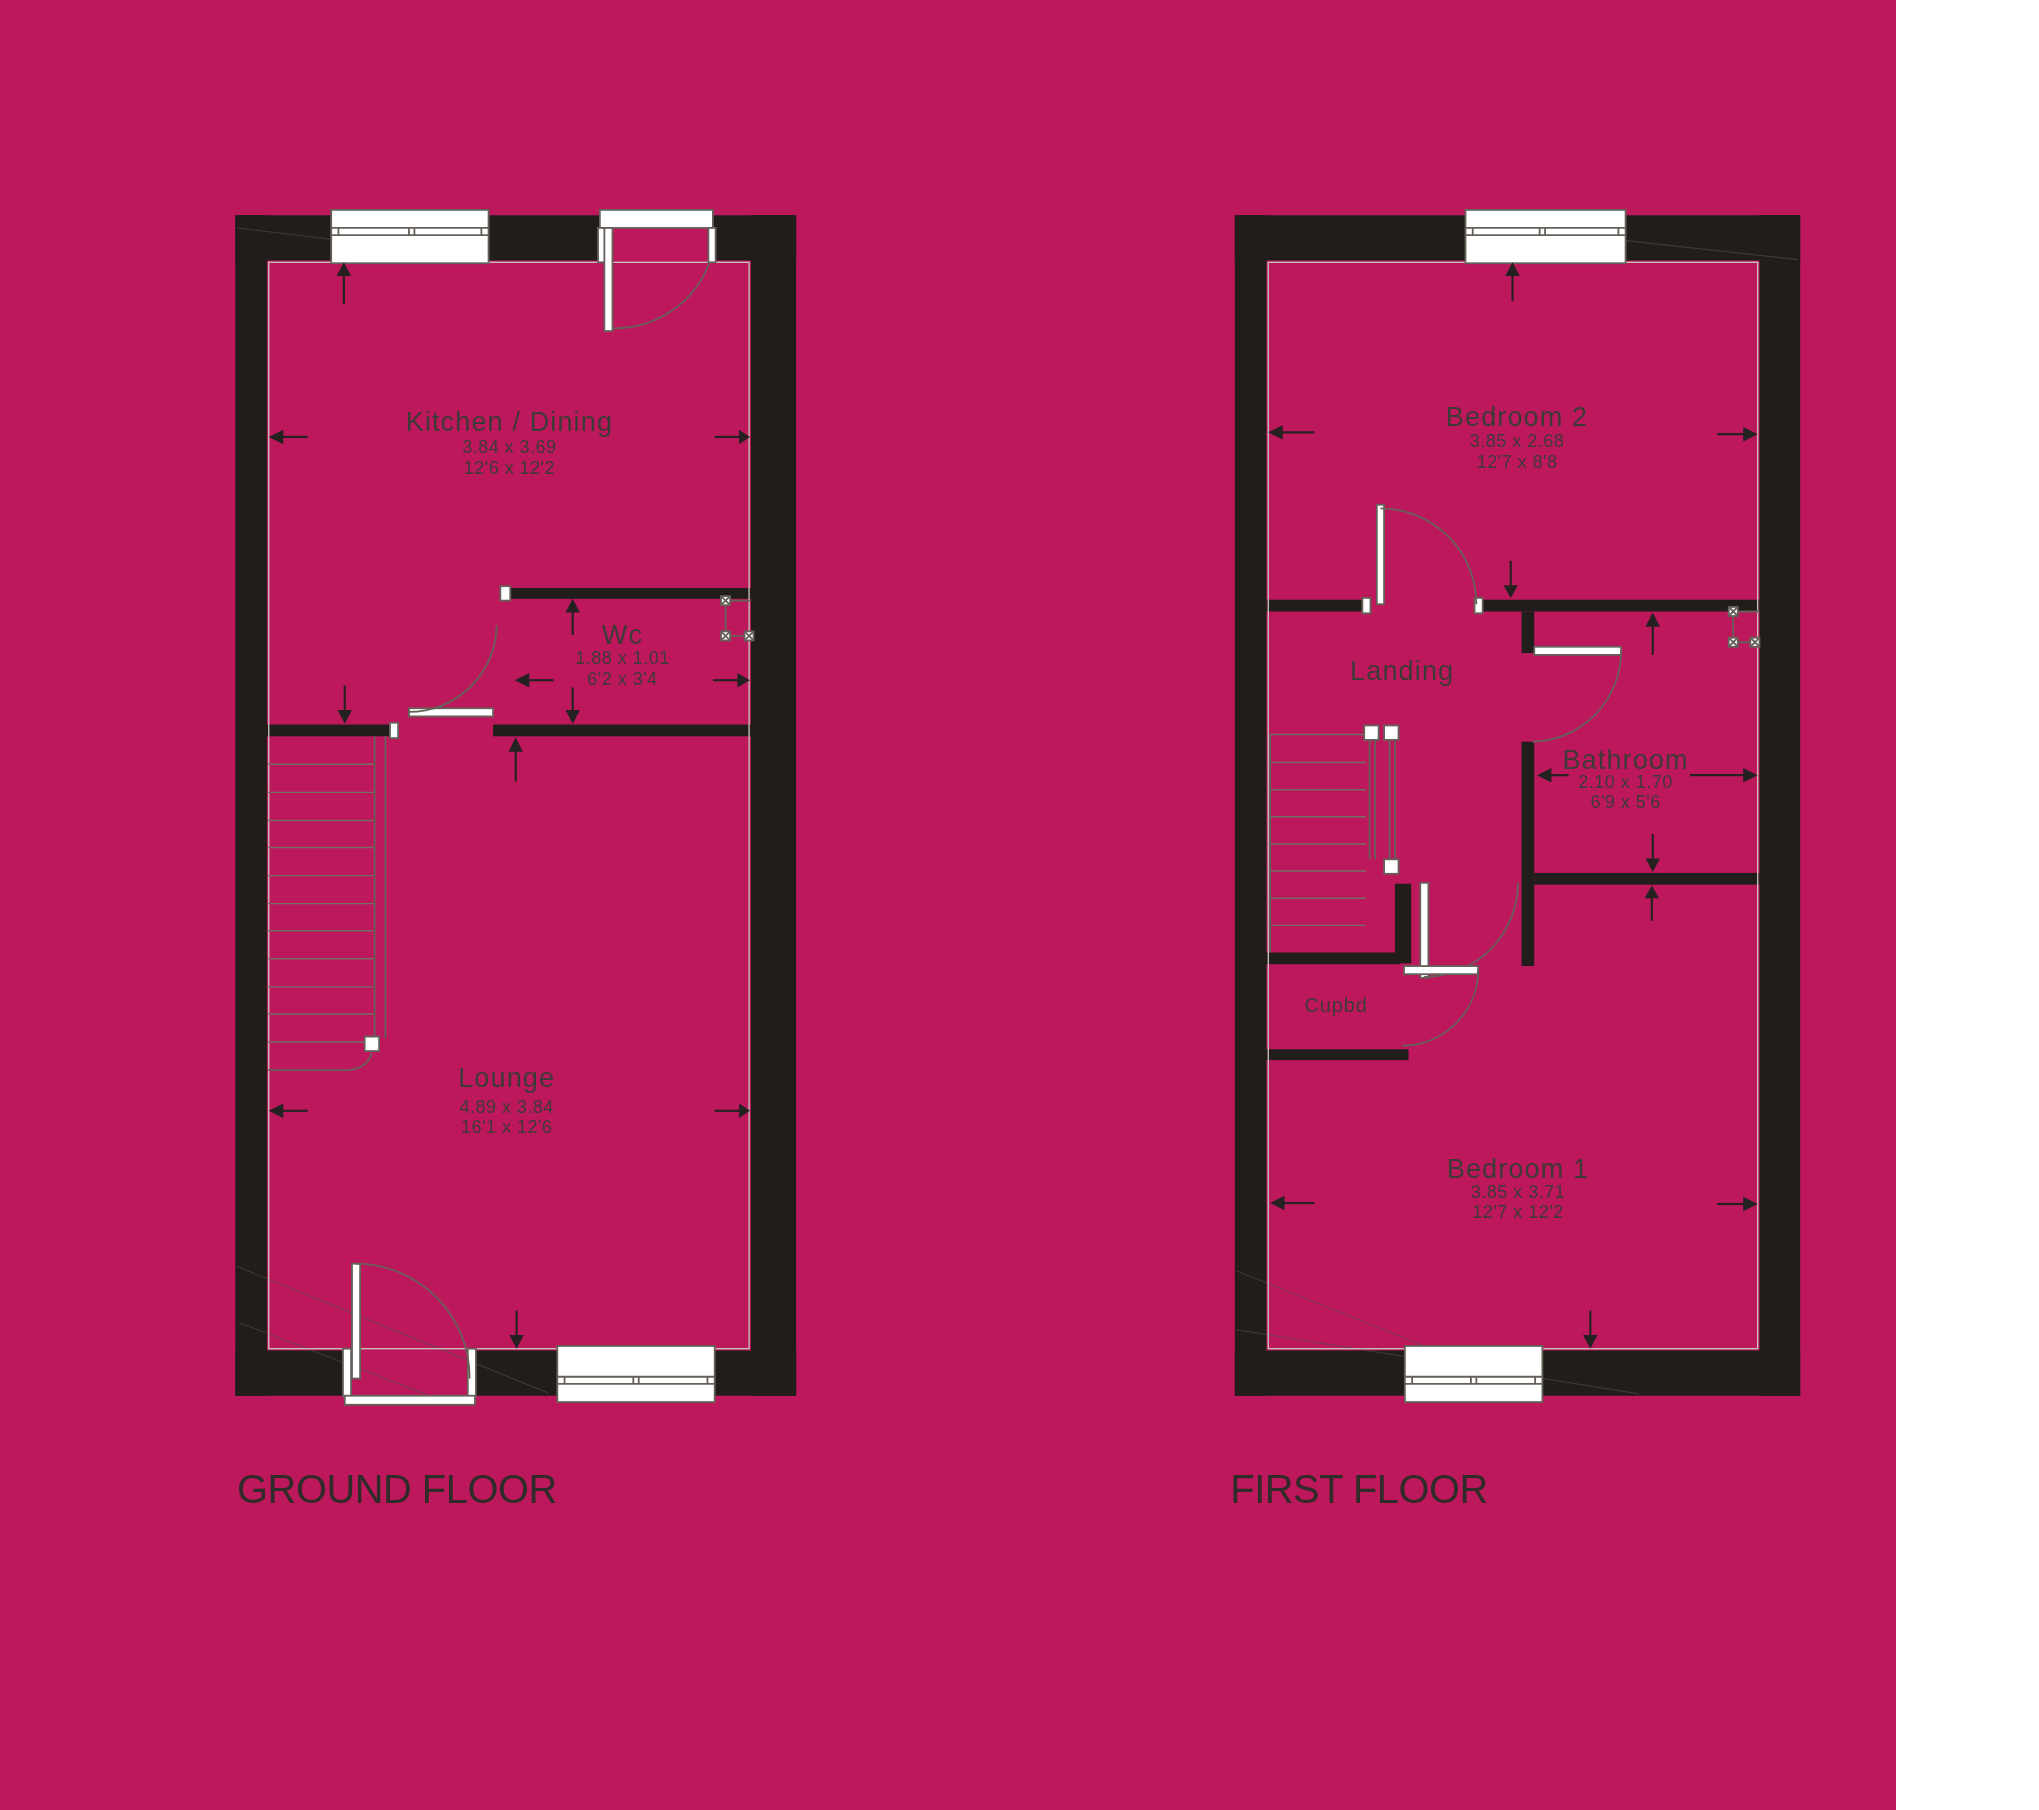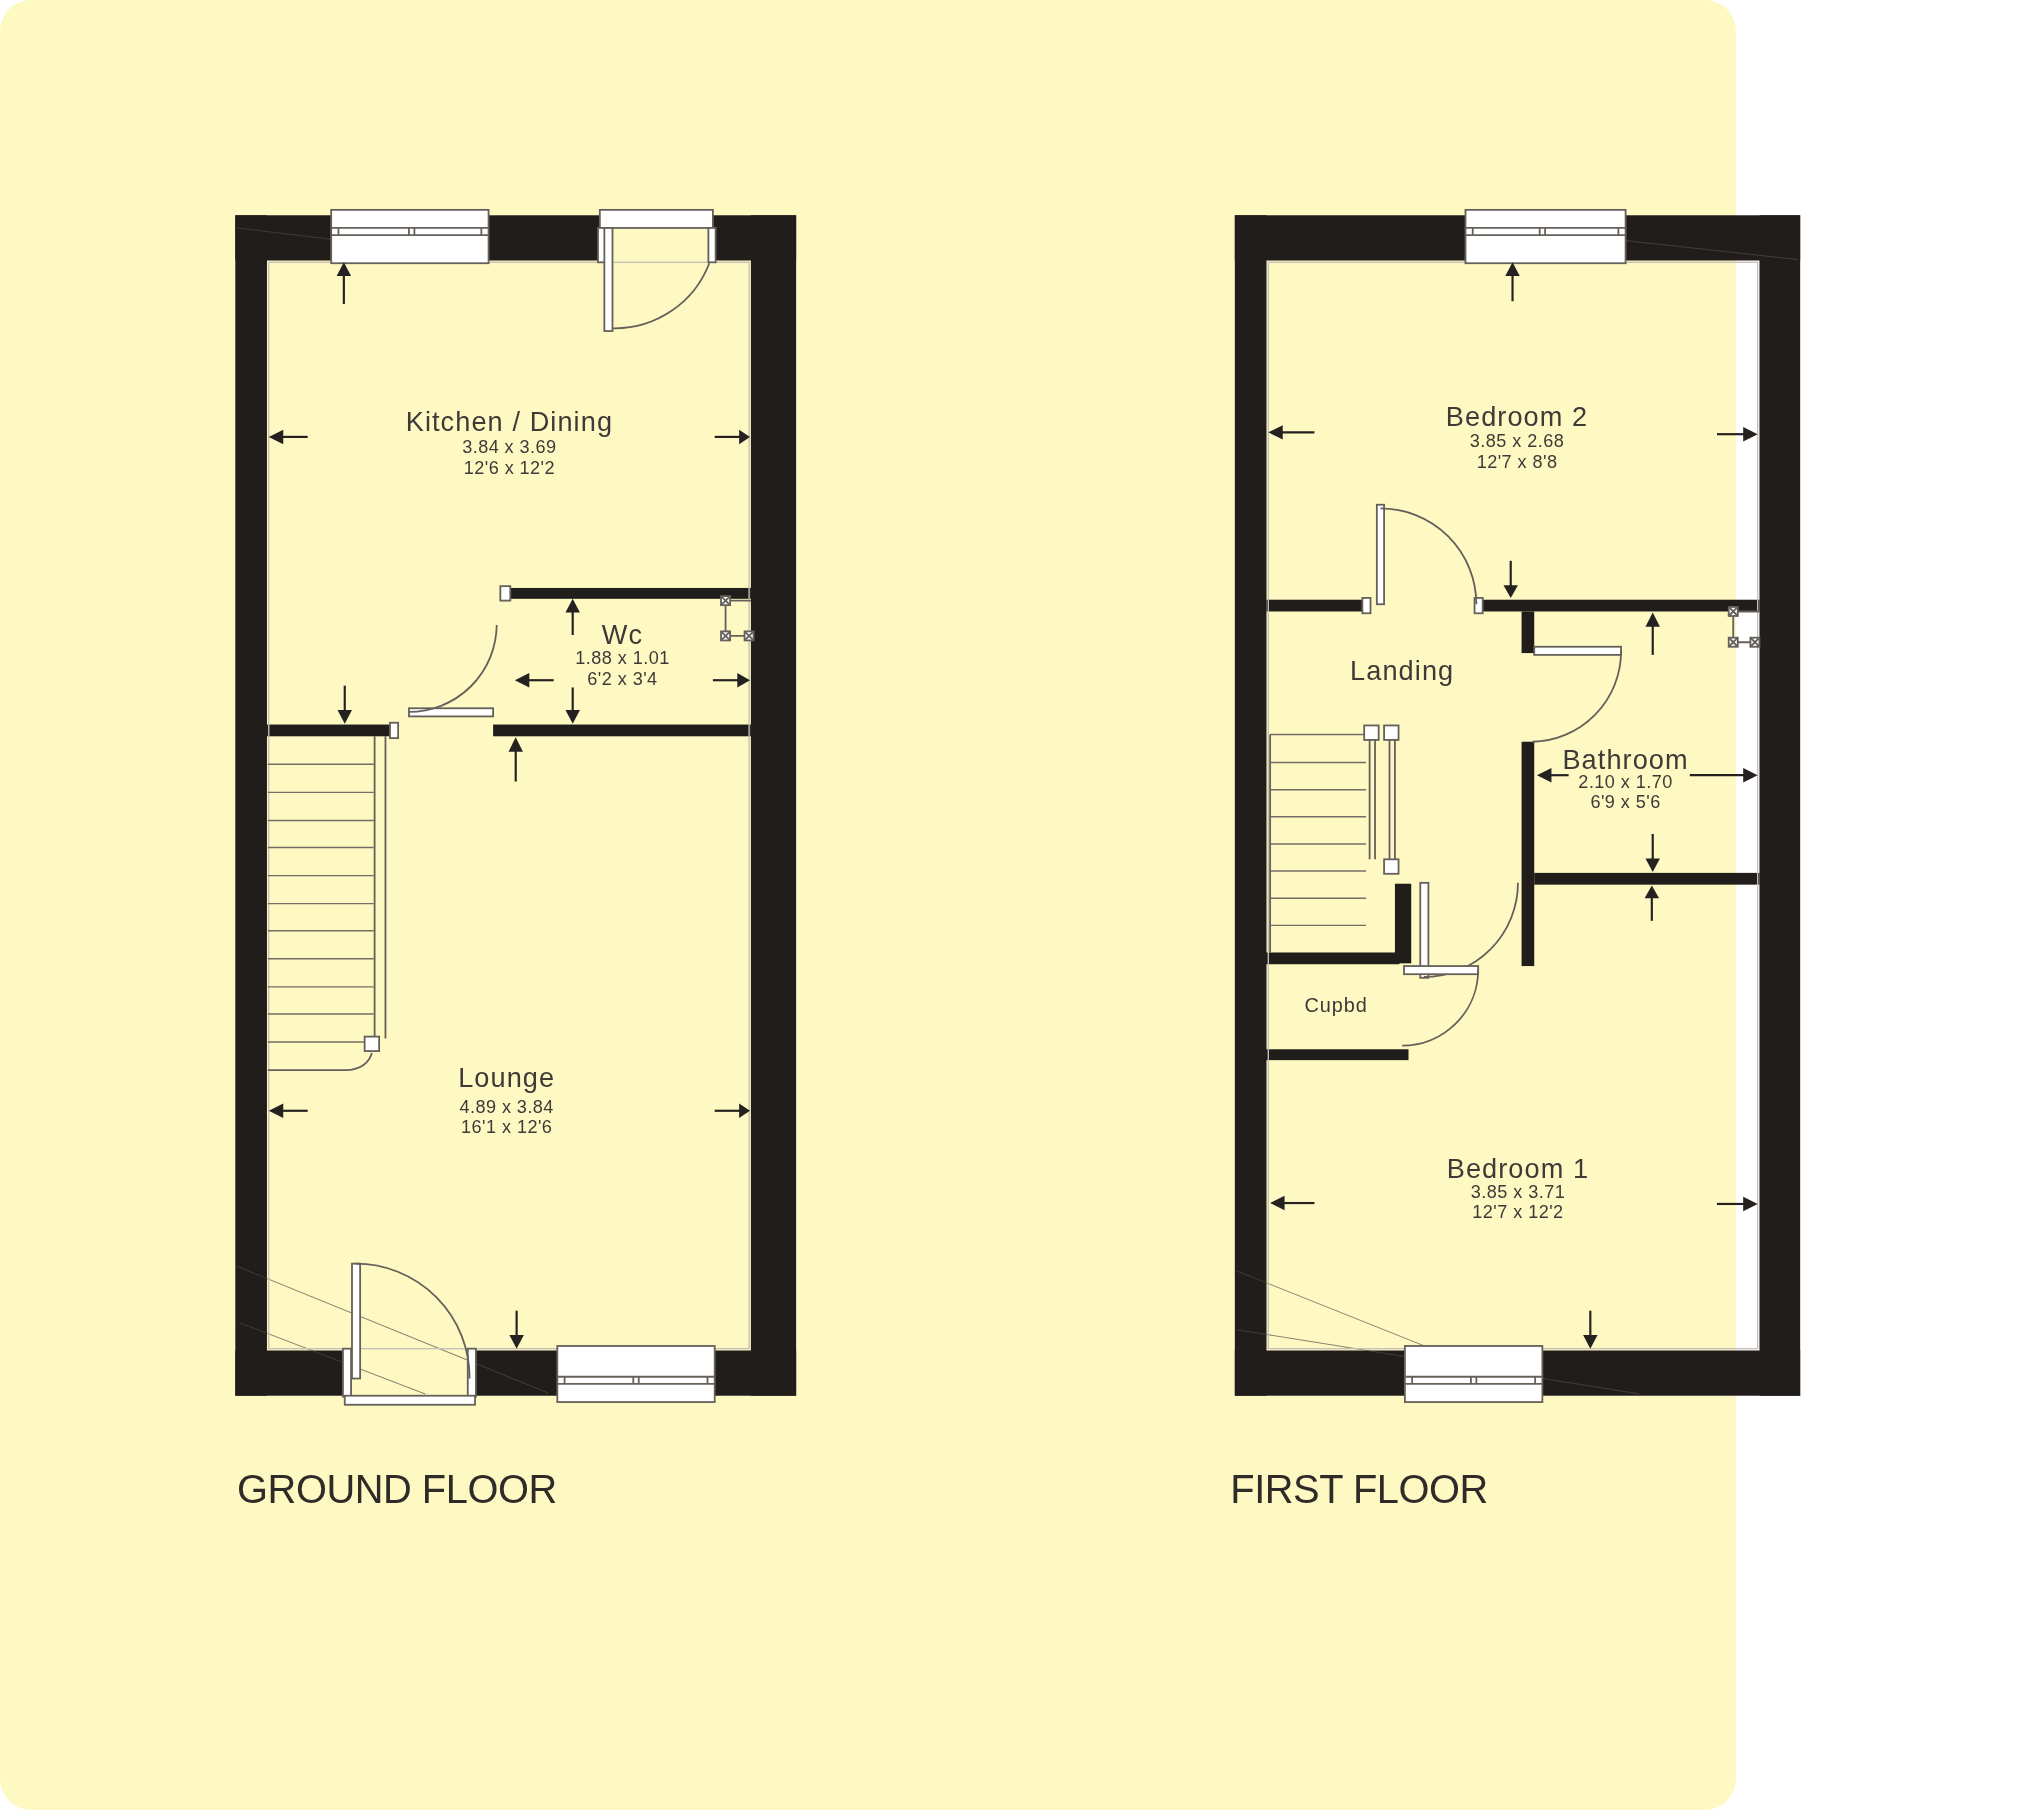--- a/index.html
+++ b/index.html
@@ -1,20 +1,20 @@
 <!DOCTYPE html>
 <html style="--wall: #211d1b; --line: #66605a; --text: #3e3a37; --title: #2f2b28; --arrow: #242120;font-size:14.5px"><head>
 <meta charset="utf-8">
 <style>
   :root{
     --wall:#211d1b; --line:#66605a; --text:#3e3a37; --title:#2f2b28; --arrow:#242120;
   }
   html,body{margin:0;padding:0;background:#fff;width:2040px;height:1810px;overflow:hidden;
     font-family:"Liberation Sans",sans-serif;}
-  .canvas{position:relative;width:1736px;height:1810px;background:#fef9c3;border-radius:31px;}
+  .canvas{position:relative;width:1896px;height:1810px;background:#be185d;}
   svg{position:absolute;left:0;top:0;}
   .wall{fill:var(--wall);stroke:none;}
   .white{fill:#ffffff;stroke:var(--line);stroke-width:2;}
   .leaf{fill:#ffffff;stroke:var(--line);stroke-width:2;}
   .ln{fill:none;stroke:var(--line);stroke-width:2;}
   .tread{fill:none;stroke:#746d66;stroke-width:1.6;}
   .edge{fill:none;stroke:#c6c0b9;stroke-width:1.5;}
   .hatch{fill:none;stroke:#4e4a46;stroke-width:1.2;opacity:.65;}
   .arrow-ln{stroke:var(--arrow);stroke-width:2.4;fill:none;}
   .arrow-hd{fill:var(--arrow);stroke:none;}

